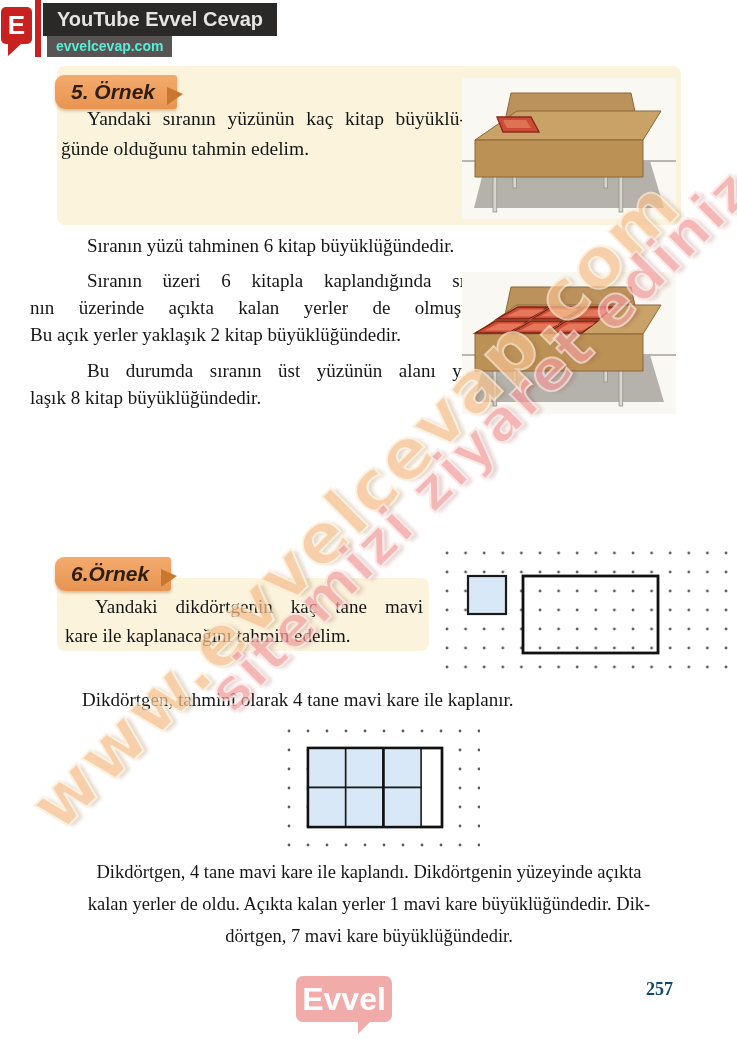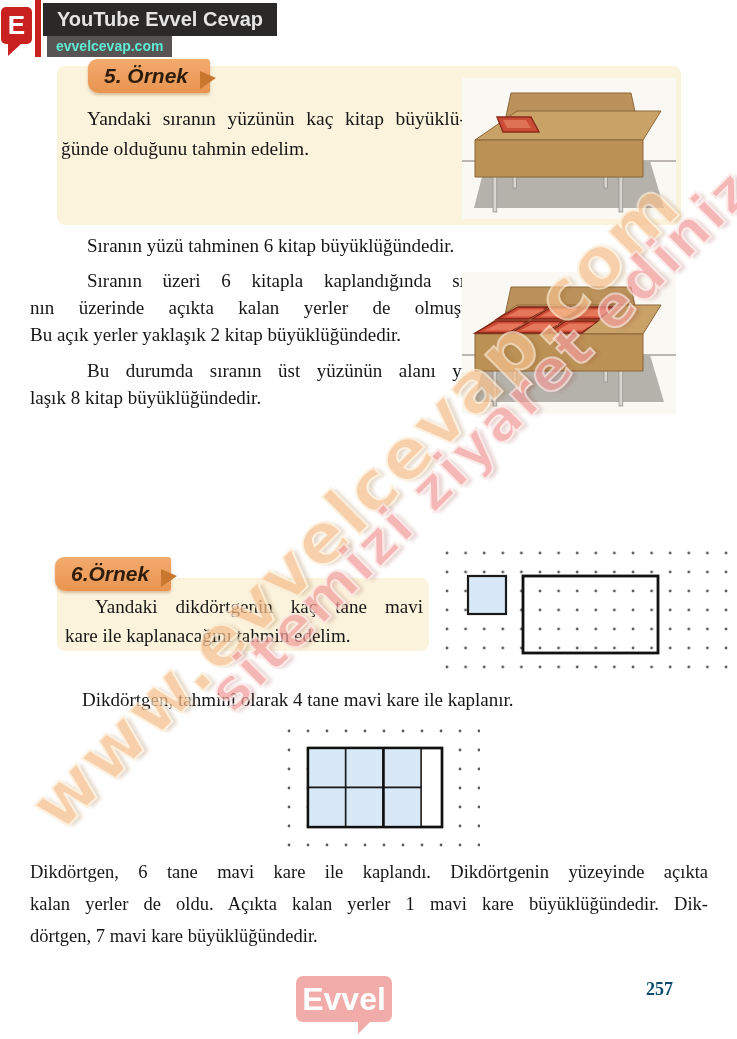--- a/index.html
+++ b/index.html
@@ -45,21 +45,21 @@
     background:linear-gradient(180deg,#F3AB6E,#E89450);
     border-radius:9px 3px 3px 11px;color:#2E1C0C;
     font:italic bold 21px/34px "Liberation Sans",sans-serif;
     padding:0 22px 0 16px;box-shadow:0 2px 3px rgba(150,90,30,.35);white-space:nowrap;
   }
   .banner::after{
     content:"";position:absolute;right:-6px;top:12px;width:0;height:0;
     border-left:16px solid var(--banner-fold);
     border-top:7px solid transparent;border-bottom:11px solid transparent;
   }
-  #banner5{left:55px;top:59px;margin-left:33px;}
+  #banner5{left:55px;top:75px;}
   #banner6{left:55px;top:557px;}
   
   .tblock{position:absolute;}
   .tline{line-height:27px;font-size:19px;}
   .just{text-align:justify;overflow:hidden;height:27px;}
   .just::after{content:"";display:inline-block;width:100%;}
   .ind .tline:first-child{text-indent:57px;}
   #prob5{left:61px;top:104px;width:405px;}
   #prob5 .tline{line-height:30px;font-size:19.5px;}
   #prob5 .just{height:30px;}
@@ -67,21 +67,21 @@
   #p1{left:30px;top:232px;width:456px;}
   #p2{left:30px;top:267px;width:456px;}
   #p3{left:30px;top:357px;width:456px;}
   #prob6{left:65px;top:592px;width:358px;}
   #prob6 .tline{line-height:29px;}
   #prob6 .just{height:29px;}
   #prob6 .tline:first-child{text-indent:30px;}
   #estimate{left:30px;top:686px;width:600px;}
   #estimate .tline:first-child{text-indent:52px;}
   #conclusion{left:30px;top:856px;width:678px;}
-  #conclusion .tline{line-height:32px;font-size:18.5px;}
+  #conclusion .tline{line-height:32px;font-size:18.5px;text-align:center;}
   #conclusion .just{height:32px;}
   
   .imgbox{position:absolute;background:#FBF9F3;}
   #desk1{left:462px;top:78px;width:214px;height:141px;}
   #desk2{left:462px;top:272px;width:214px;height:142px;}
   #figA{position:absolute;left:443px;top:548px;width:294px;height:132px;}
   #figB{position:absolute;left:280px;top:722px;width:200px;height:126px;}
   
   .wm{
     position:absolute;z-index:40;pointer-events:none;white-space:nowrap;
@@ -236,21 +236,21 @@
       <rect x="103.4" y="26" width="37.7" height="39.5" fill="#D9E8F6" stroke="#1A1A1A" stroke-width="1.6"></rect>
       <rect x="28" y="65.5" width="37.7" height="39.5" fill="#D9E8F6" stroke="#1A1A1A" stroke-width="1.6"></rect>
       <rect x="65.7" y="65.5" width="37.7" height="39.5" fill="#D9E8F6" stroke="#1A1A1A" stroke-width="1.6"></rect>
       <rect x="103.4" y="65.5" width="37.7" height="39.5" fill="#D9E8F6" stroke="#1A1A1A" stroke-width="1.6"></rect>
       <line x1="103.4" y1="26" x2="103.4" y2="105" stroke="#111111" stroke-width="2.6"></line>
       <rect x="28" y="26" width="134" height="79" fill="none" stroke="#111111" stroke-width="2.4"></rect>
     </svg>
   </div>
 
   <div class="tblock" id="conclusion">
-      <div class="tline just">Dikdörtgen, 6 tane mavi kare ile kaplandı. Dikdörtgenin yüzeyinde açıkta</div>
+      <div class="tline just">Dikdörtgen, 4 tane mavi kare ile kaplandı. Dikdörtgenin yüzeyinde açıkta</div>
       <div class="tline just">kalan yerler de oldu. Açıkta kalan yerler 1 mavi kare büyüklüğündedir. Dik-</div>
       <div class="tline">dörtgen, 7 mavi kare büyüklüğündedir.</div>
     </div>
 
   <div class="wm" id="wm1">www.evvelcevap.com</div>
   <div class="wm" id="wm2">sitemizi ziyaret ediniz</div>
 
   <div class="flogo-bubble">
     <span>Evvel</span>
   </div>

